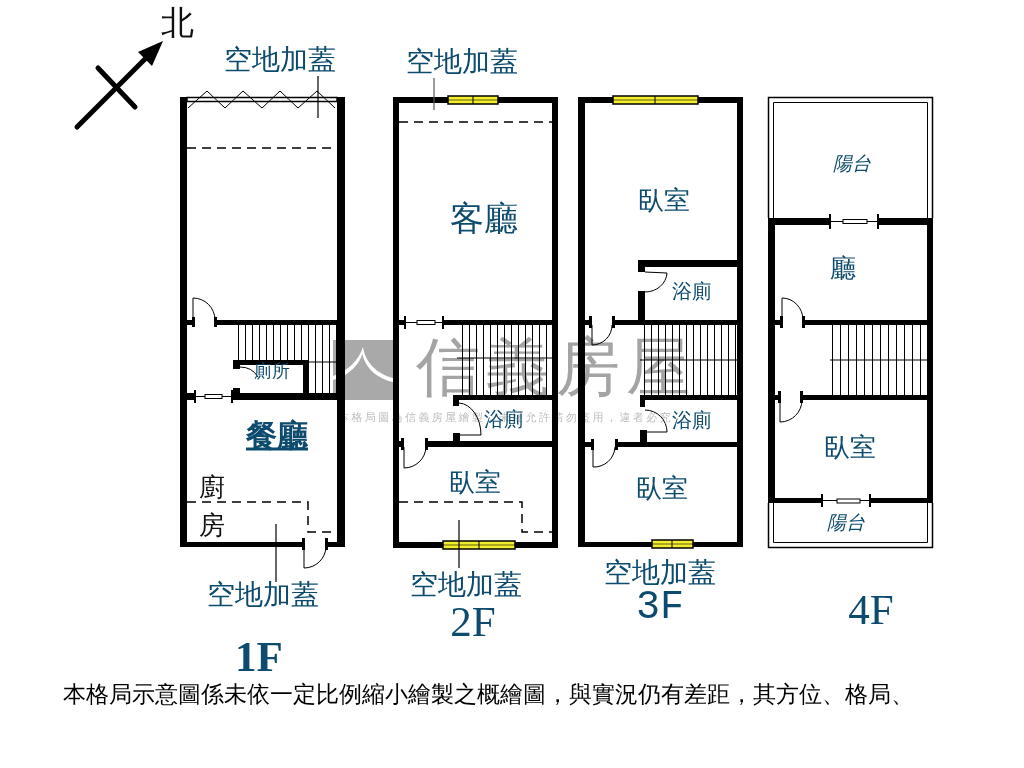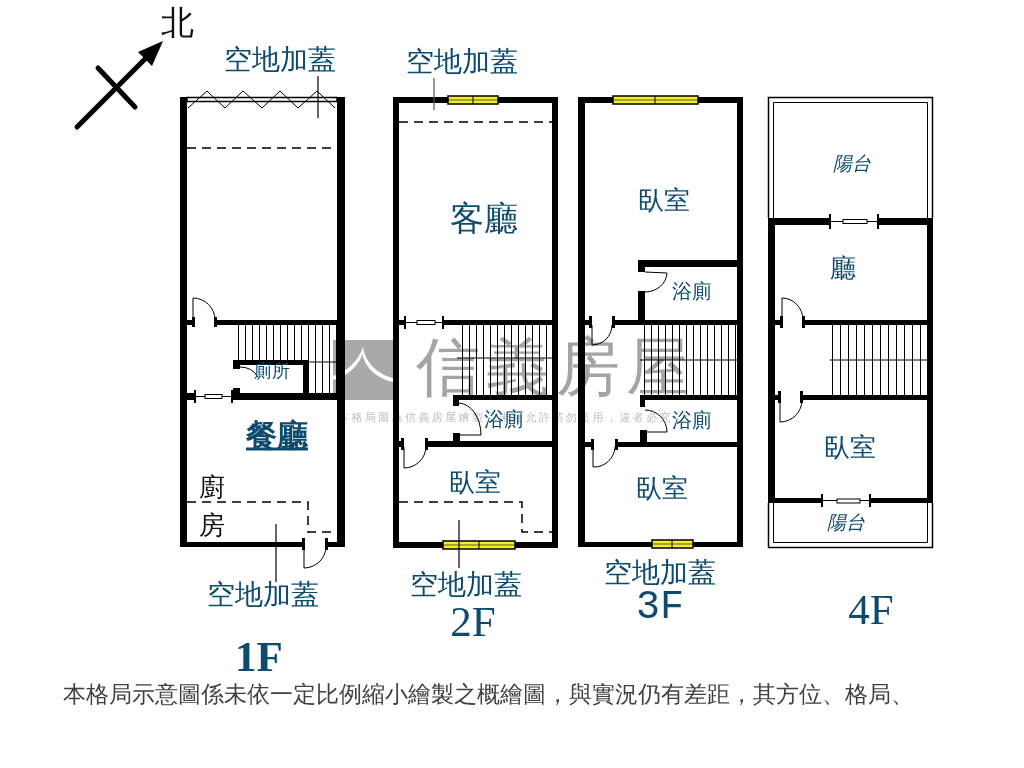--- a/index.html
+++ b/index.html
@@ -29,21 +29,21 @@
     .bold { font-weight:bold; }
     .caption { font-size:28px; }
     .floor-num { font-size:43px; font-family:"Liberation Serif","DejaVu Serif",serif; }
     #kitchen-label {
       position:absolute; z-index:3; left:199px; top:469px; width:27px;
       font-size:26px; line-height:38px; word-break:break-all; white-space:normal;
     }
     #north-label { position:absolute; z-index:3; left:161px; top:7px; font-size:33px; line-height:1; }
     #disclaimer {
       position:absolute; z-index:3; left:63px; top:681px;
-      font-size:23px; line-height:27px; color:#404040; white-space:nowrap;
+      font-size:23px; line-height:27px; color:#000000; white-space:nowrap;
     }
   </style>
 </head>
 <body>
 
 <div id="canvas">
 
   <div id="wm-logo" class="wm">
     <svg width="60" height="60" viewBox="0 0 60 60">
       <path d="M30,7 C26,20 14,32 0,36 L0,40 C16,36 27,24 30,12 Z" fill="#ffffff"></path>

